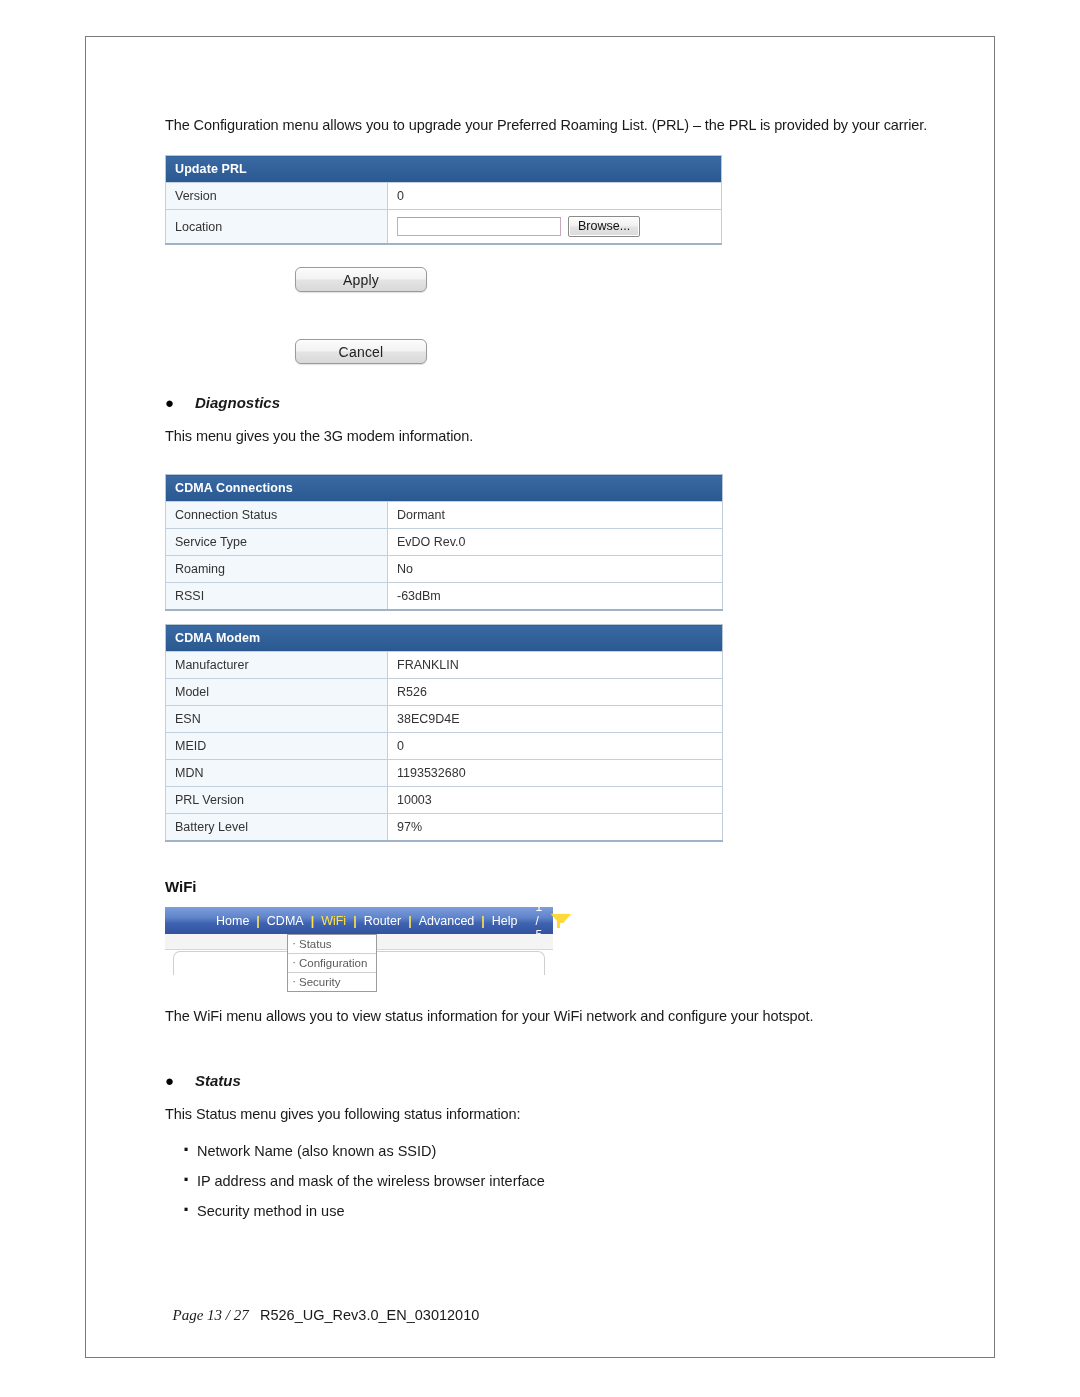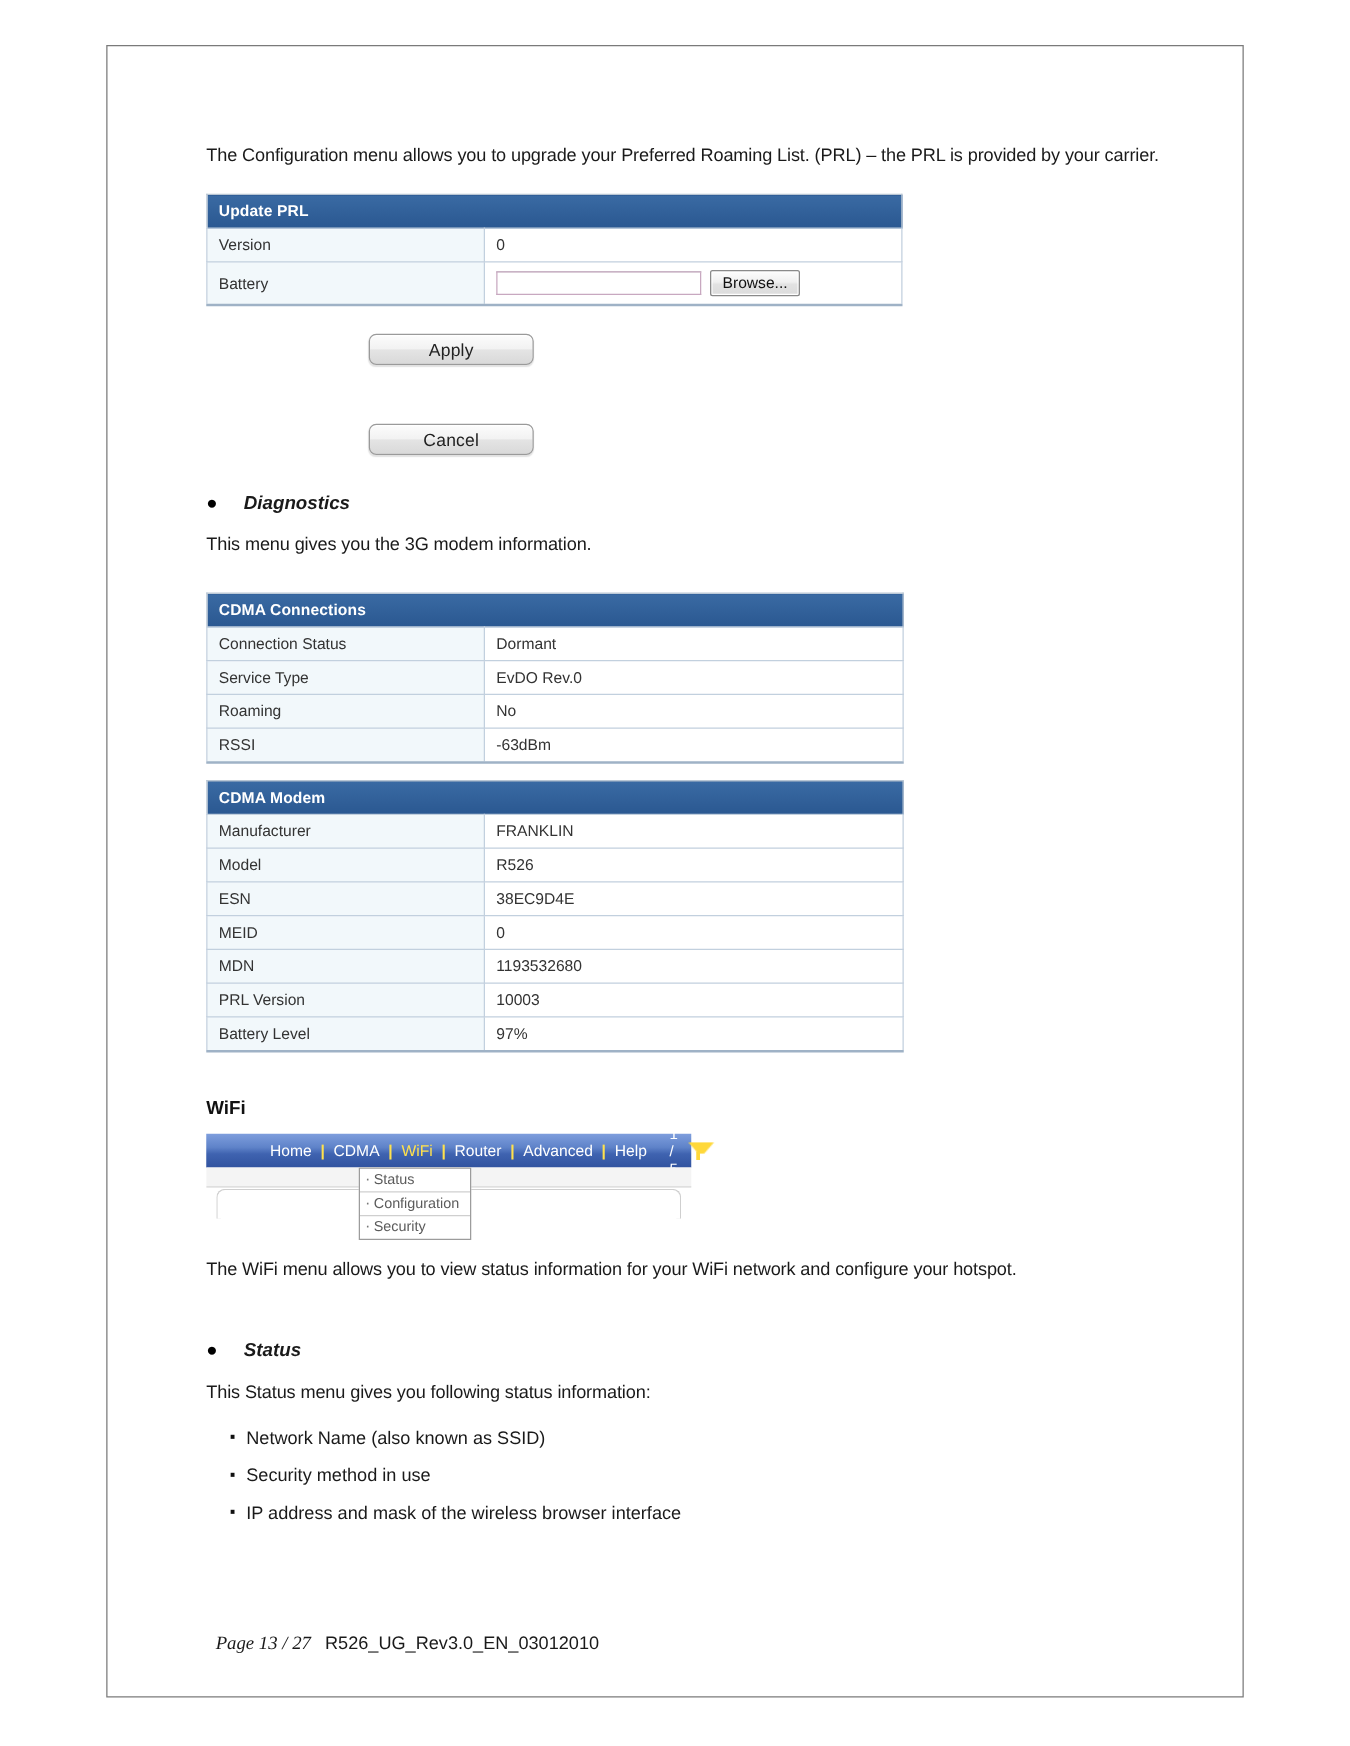--- a/index.html
+++ b/index.html
@@ -294,21 +294,21 @@
         </colgroup>
       <tbody>
         <tr class="hdr">
           <td colspan="2">Update PRL</td>
         </tr>
         <tr>
           <td class="k">Version</td>
           <td class="v">0</td>
         </tr>
         <tr>
-          <td class="k">Battery</td>
+          <td class="k">Location</td>
           <td class="v">
             <div class="file-row">
               <input class="file-input" type="text" value="" style="">
               <button class="browse-btn">Browse...</button>
             </div>
           </td>
         </tr>
       </tbody>
     </table>
   </div>
@@ -426,21 +426,21 @@
   <div class="para narrow" style="margin-top:22px">The WiFi menu allows you to view status information for your WiFi network and configure your hotspot.</div>
 
   <div class="bullet-head" style="margin-top:40px">
     <span class="dot">●</span>
     <span class="label">Status</span>
   </div>
   <div class="para">This Status menu gives you following status information:</div>
 
   <ul class="sub-list">
     <li>Network Name (also known as SSID)</li>
+    <li>IP address and mask of the wireless browser interface</li>
     <li>Security method in use</li>
-    <li>IP address and mask of the wireless browser interface</li>
   </ul>
 
 </div>
 
 <div class="footer">
   <span class="pg">Page 13 / 27</span><span>   </span><span class="doc">R526_UG_Rev3.0_EN_03012010</span>
 </div>
 
 </body></html>

